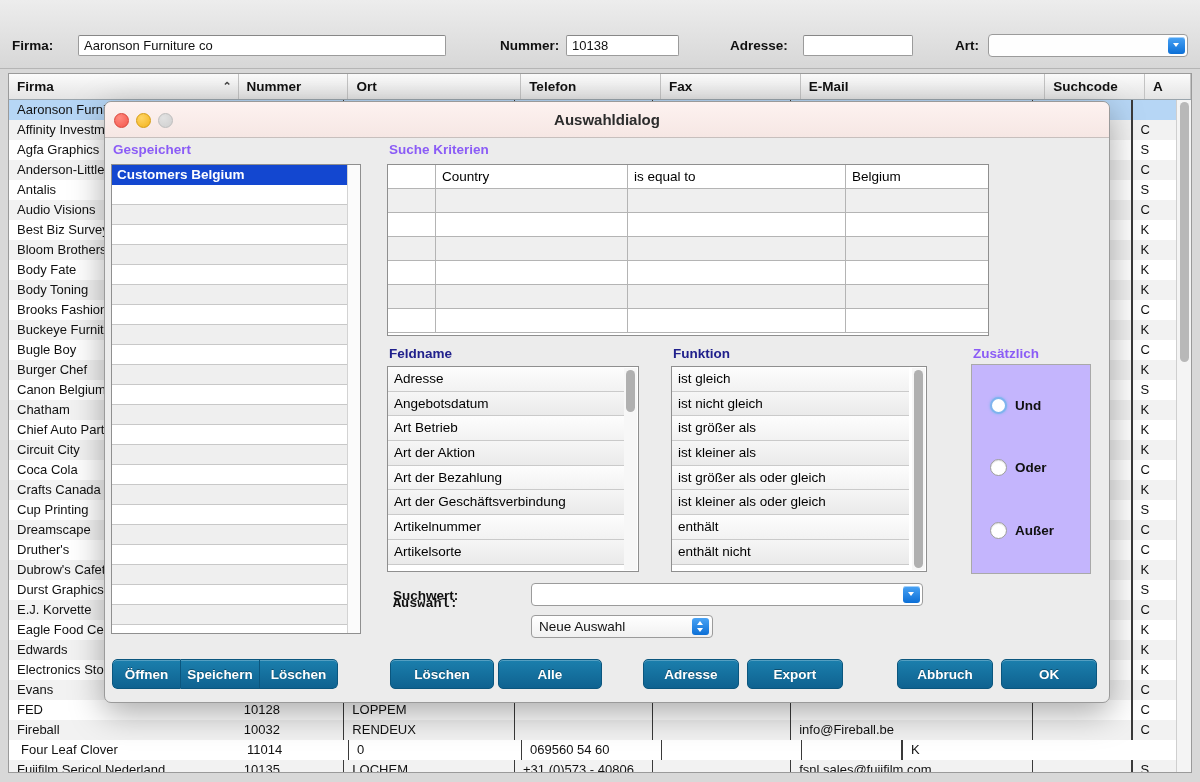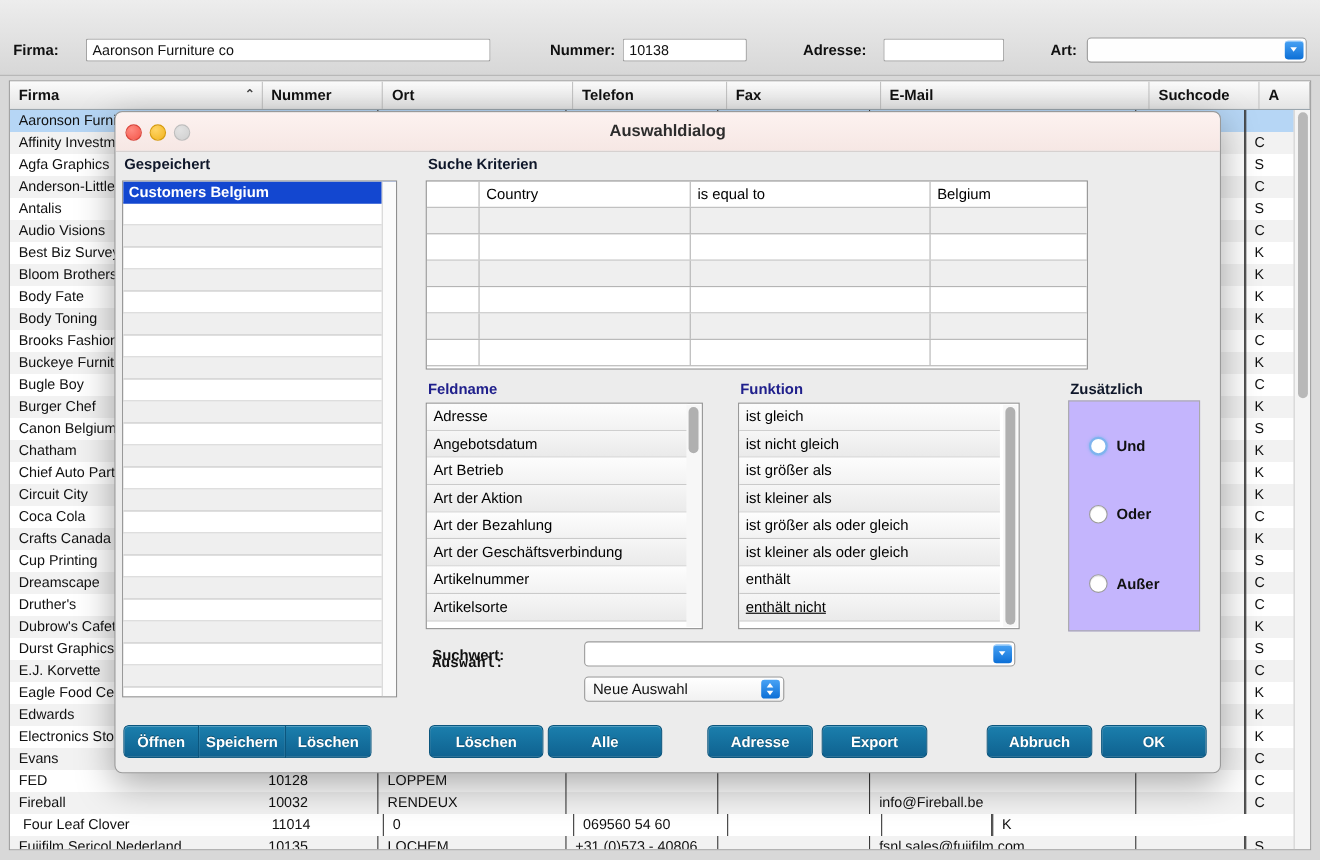--- a/index.html
+++ b/index.html
@@ -82,21 +82,21 @@
     height:35px;background:linear-gradient(#fdf2f0,#f6e7e4);
     border-bottom:1px solid #c7bfbd;position:relative;border-radius:6px 6px 0 0;
   }
   #title{
     text-align:center;line-height:35px;font-size:15px;font-weight:bold;color:#2c2c2c;
   }
   .tl-dot{position:absolute;top:11px;width:13px;height:13px;border-radius:50%;}
   #dot-close{left:9px;background:radial-gradient(circle at 35% 30%,#ff8a80,#f4564a);border:1px solid #d9453b;}
   #dot-min{left:31px;background:radial-gradient(circle at 35% 30%,#ffd566,#f2b31d);border:1px solid #d69c10;}
   #dot-zoom{left:53px;background:radial-gradient(circle at 35% 30%,#e2e2e2,#cfcfcf);border:1px solid #bdbdbd;}
-  .sect-label{position:absolute;font-weight:bold;font-size:13.5px;color:#0f172a;}
+  .sect-label{position:absolute;font-weight:bold;font-size:13.5px;color:#8b5cf6;}
   .sect-label.blue{color:#20208c;}
   
   #saved-list{
     position:absolute;left:6px;top:62px;width:250px;height:470px;
     background:#fff;border:1px solid #8f8f8f;box-sizing:border-box;overflow:hidden;
   }
   .srow{height:20px;box-sizing:border-box;border-bottom:1px solid #c8c8c8;
         font-size:13.5px;line-height:19px;padding-left:5px;white-space:nowrap;overflow:hidden;}
   .srow.alt{background:#efefef;}
   .srow.sel{background:#1347d0;color:#fff;font-weight:bold;border-bottom-color:#1347d0;}
@@ -660,21 +660,21 @@
   <div class="sect-label blue" style="left:568px;top:244px;">Funktion</div>
   <div class="picker" id="func-list">
     <div id="func-rows">
         <div class="prow" style="width: 237px;">ist gleich</div>
         <div class="prow alt" style="width: 237px;">ist nicht gleich</div>
         <div class="prow" style="width: 237px;">ist größer als</div>
         <div class="prow alt" style="width: 237px;">ist kleiner als</div>
         <div class="prow" style="width: 237px;">ist größer als oder gleich</div>
         <div class="prow alt" style="width: 237px;">ist kleiner als oder gleich</div>
         <div class="prow" style="width: 237px;">enthält</div>
-        <div class="prow alt" style="width: 237px; text-decoration: underline;">enthält nicht</div>
+        <div class="prow alt" style="width: 237px;">enthält nicht</div>
       </div>
     <div class="pscroll">
       <div class="pthumb" style="top:2px;bottom:2px;"></div>
     </div>
   </div>
 
   <div class="sect-label" style="left:868px;top:244px;">Zusätzlich</div>
   <div id="zus-group">
     <div class="radio focus" style="top:32px;">
       <span class="dot"></span>

